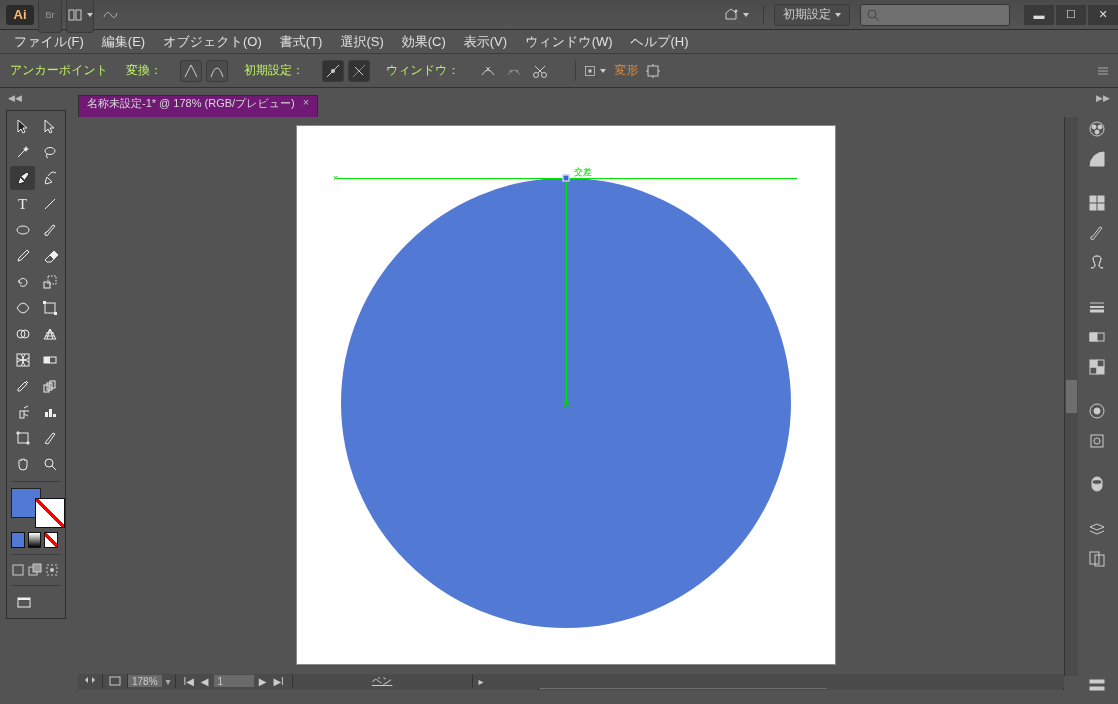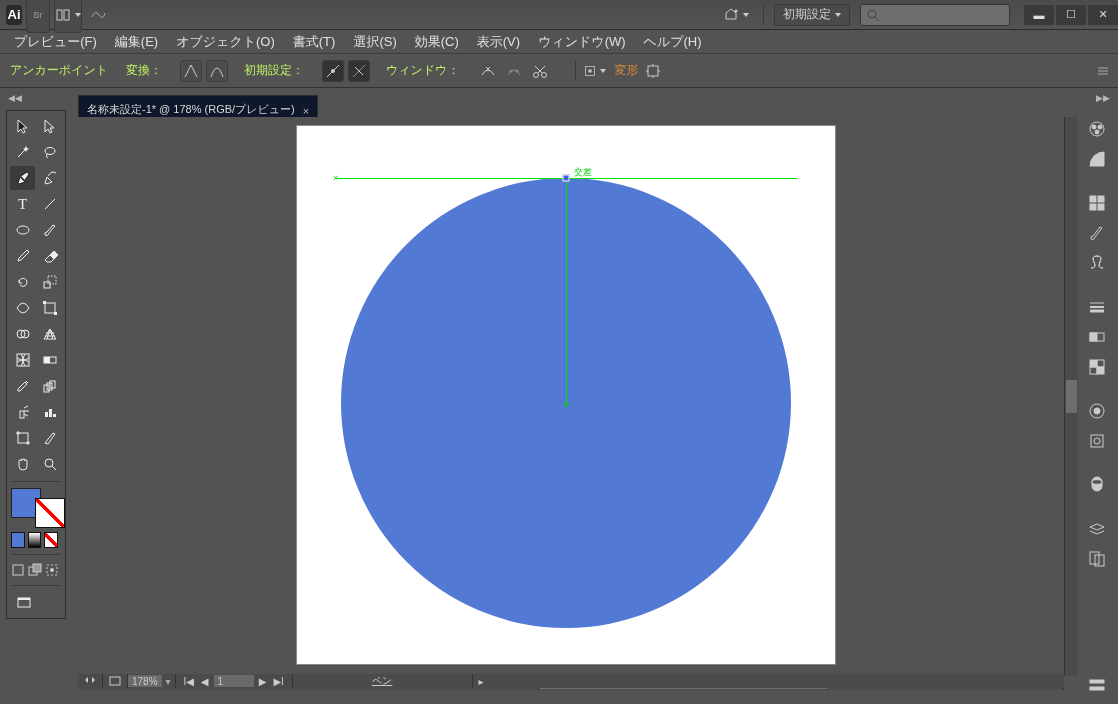--- a/index.html
+++ b/index.html
@@ -14,23 +14,23 @@
   }
 
   
   .titlebar {
     height: 30px;
     background: linear-gradient(#4b4b4b,#535353);
     display: flex; align-items: center;
     border-bottom: 1px solid #2c2c2c;
   }
   .ai-logo {
-    width: 16px; height: 20px; margin: 0 4px 0 6px;
+    width: 28px; height: 20px; margin: 0 4px 0 6px;
     background: #2b2b2b; border-radius: 3px;
-    color: #ffffff; font-weight: bold; font-size: 13px;
+    color: #fdba74; font-weight: bold; font-size: 13px;
     display:flex; align-items:center; justify-content:center;
   }
   .tb-btn {
     height: 37px; min-width: 24px; margin-right: 4px;
     border: 1px solid #3a3a3a; border-radius:3px;
     display:flex; align-items:center; justify-content:center;
     background:#4a4a4a;
   }
   .tb-spacer { flex:1; }
   .workspace-sel {
@@ -117,22 +117,22 @@
   .mini-sw.none { background:#fff; background-image:linear-gradient(45deg, transparent 42%, red 42%, red 58%, transparent 58%); }
   .tools .small-ico-row { display:flex; margin:2px; }
   .tools .small-ico { width:18px; height:18px; margin-right:2px; display:flex; align-items:center; justify-content:center; }
 
   
   .doc-tabbar {
     position:absolute; left:78px; top:95px;
     height:22px; display:flex; align-items:center;
   }
   .doc-tab {
-    height:22px; background:#0f172a; border:1px solid #2e2e2e; border-bottom:none;
-    padding:0 8px; display:flex; align-items:flex-end; gap:8px;
+    height:22px; background:#701a75; border:1px solid #2e2e2e; border-bottom:none;
+    padding:0 8px; display:flex; align-items:flex-start; gap:8px;
     font-size:11px; color:#d8d8d8;
   }
   .doc-close { font-size:11px; color:#bbb; }
 
   
   .canvas-wrap {
     position:absolute; left:78px; top:117px; right:52px; bottom:28px;
     background:#535353;
   }
   .artboard {
@@ -256,21 +256,21 @@
       </svg>
   </div>
   <div class="winbtns">
     <div class="winbtn">▬</div>
     <div class="winbtn">☐</div>
     <div class="winbtn">✕</div>
   </div>
 </div>
 
 <div class="menubar">
-  <span class="menu-item">プレビュー(F)</span>
+  <span class="menu-item">ファイル(F)</span>
   <span class="menu-item">編集(E)</span>
   <span class="menu-item">オブジェクト(O)</span>
   <span class="menu-item">書式(T)</span>
   <span class="menu-item">選択(S)</span>
   <span class="menu-item">効果(C)</span>
   <span class="menu-item">表示(V)</span>
   <span class="menu-item">ウィンドウ(W)</span>
   <span class="menu-item">ヘルプ(H)</span>
 </div>
 

